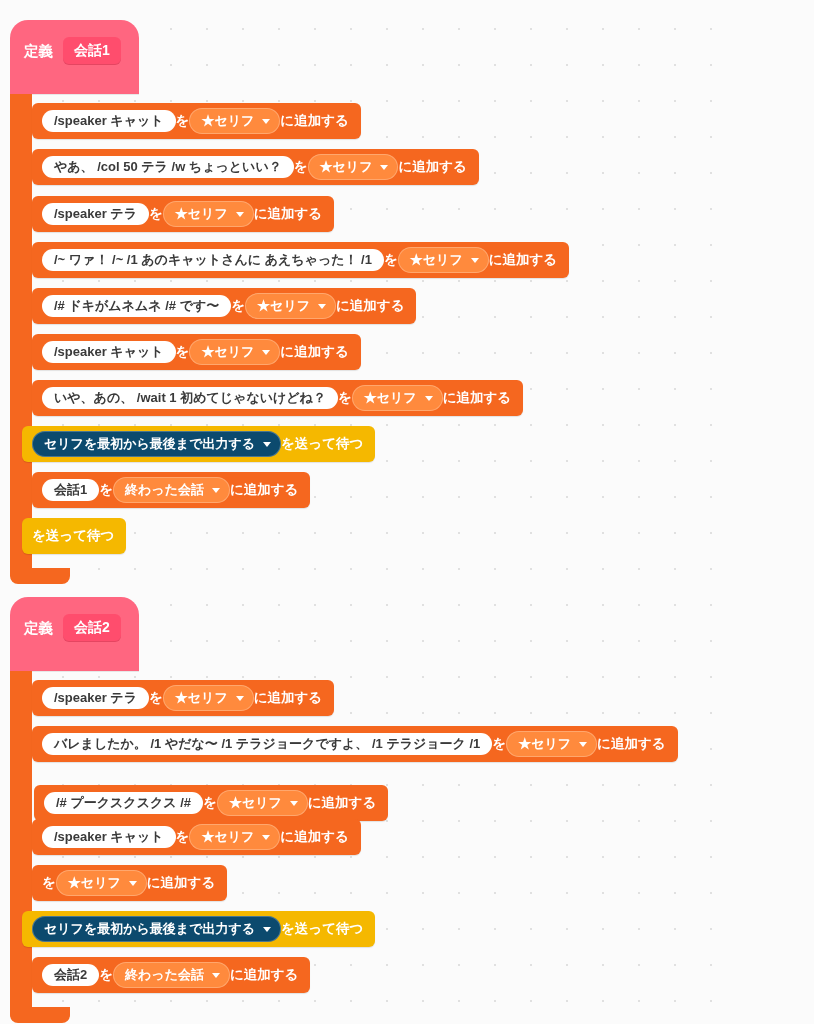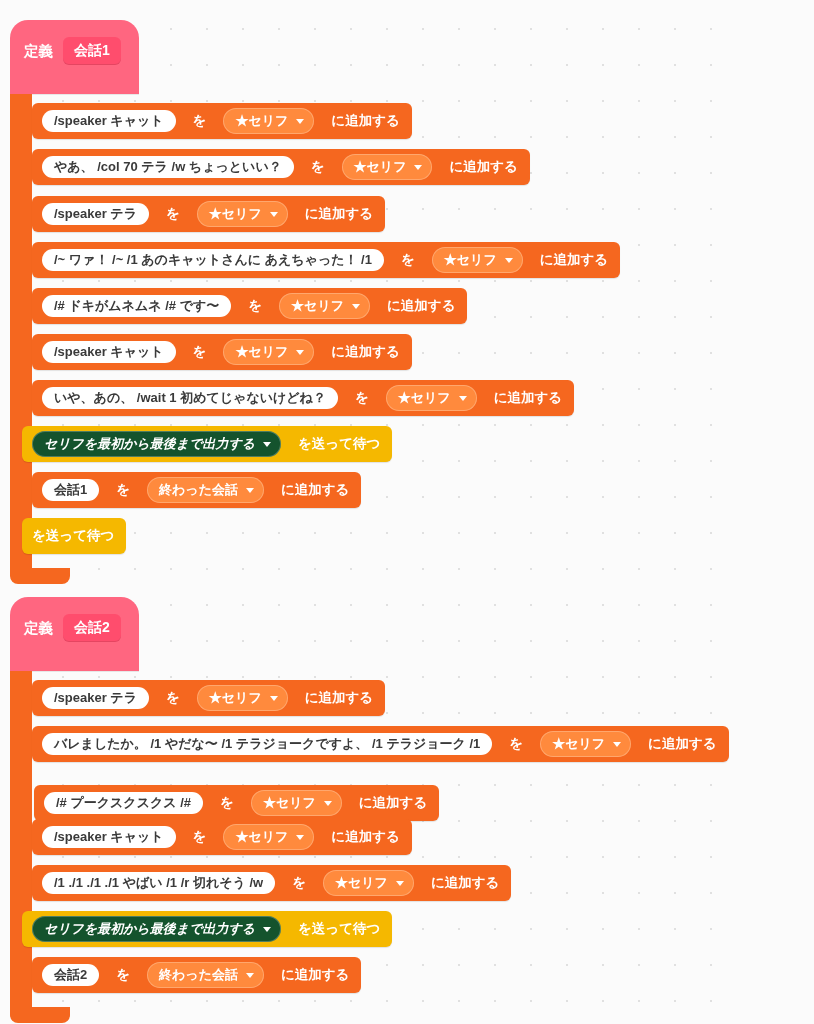--- a/index.html
+++ b/index.html
@@ -60,21 +60,21 @@
     height: 16px;
     background: #f5671f;
     border-radius: 0 0 8px 8px;
   }
 
   
   .blk {
     position: absolute;
     display: inline-flex;
     align-items: center;
-    gap: 17px;
+    gap: 0;
     height: 36px;
     padding: 0 12px 0 10px;
     border-radius: 6px;
     color: #fff;
     font-size: 13.5px;
     font-weight: bold;
     white-space: nowrap;
     box-shadow: 0 1px 1px rgba(0,0,0,0.10);
   }
   .blk.orange { background: #f5671f; }
@@ -88,22 +88,21 @@
     border-radius: 14px;
     padding: 4px 12px;
     font-size: 13px;
     font-weight: bold;
     line-height: 1.1;
   }
   .blk.orange .chip {
     background: #ff8a3d;
   }
   .blk.yellow .chip {
-    background: #14532d;
-    font-style: italic;
+    background: #0c4a6e;
   }
   .chip {
     display: inline-flex;
     align-items: center;
     gap: 7px;
     border-radius: 13px;
     padding: 4px 10px 4px 12px;
     color: #fff;
     font-size: 13px;
     font-weight: bold;
@@ -140,21 +139,21 @@
       <span class="txt">を</span>
       <span class="chip">
         <span>★セリフ</span>
         <i class="caret"></i>
       </span>
       <span class="txt">に追加する</span>
     </div>
 
     
     <div class="blk orange" style="left:22px; top:129px;">
-      <span class="pill">やあ、 /col 70 テラ /w ちょっといい？</span>
+      <span class="pill">やあ、 /col 50 テラ /w ちょっといい？</span>
       <span class="txt">を</span>
       <span class="chip">
         <span>★セリフ</span>
         <i class="caret"></i>
       </span>
       <span class="txt">に追加する</span>
     </div>
 
     
     <div class="blk orange" style="left:22px; top:176px;">
@@ -286,21 +285,20 @@
       <span class="txt">を</span>
       <span class="chip">
         <span>★セリフ</span>
         <i class="caret"></i>
       </span>
       <span class="txt">に追加する</span>
     </div>
 
     
     <div class="blk orange" style="left:22px; top:268px;">
-      <span class="pill">/1 ./1 ./1 ./1 やばい /1 /r 切れそう /w</span>
       <span class="txt">を</span>
       <span class="chip">
         <span>★セリフ</span>
         <i class="caret"></i>
       </span>
       <span class="txt">に追加する</span>
     </div>
 
     
     <div class="blk yellow" style="left:12px; top:314px;">

